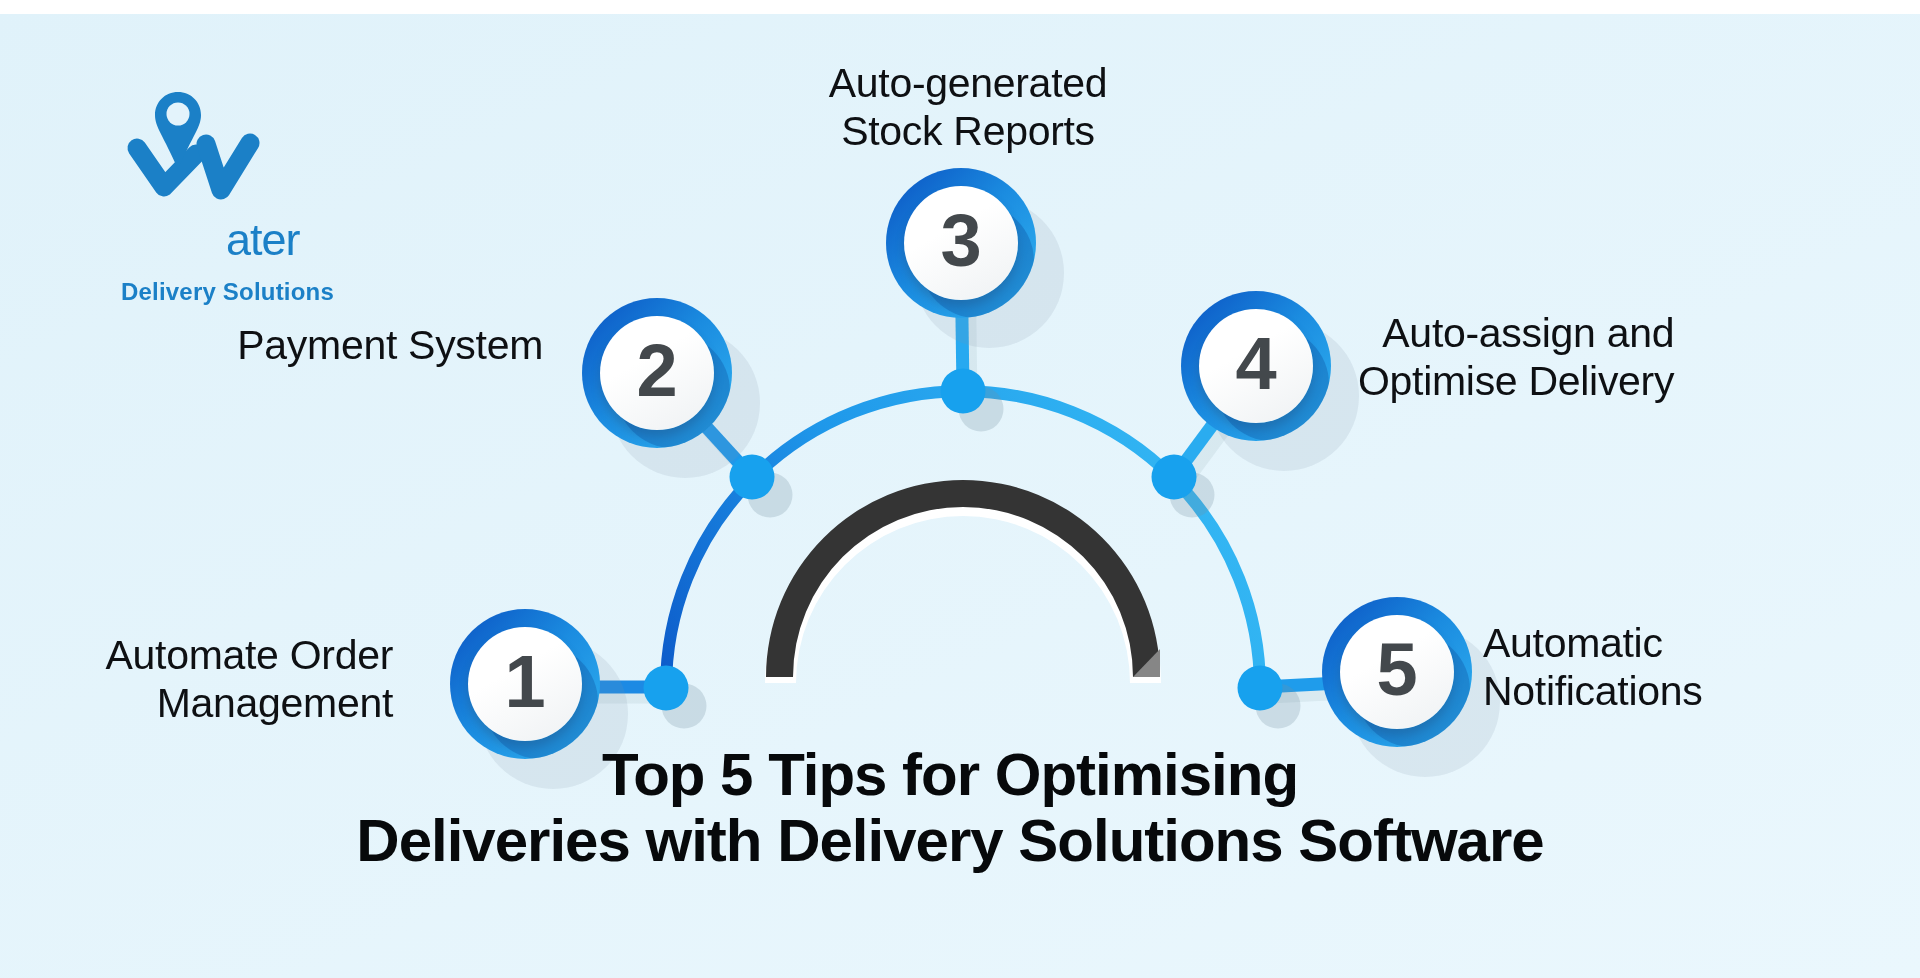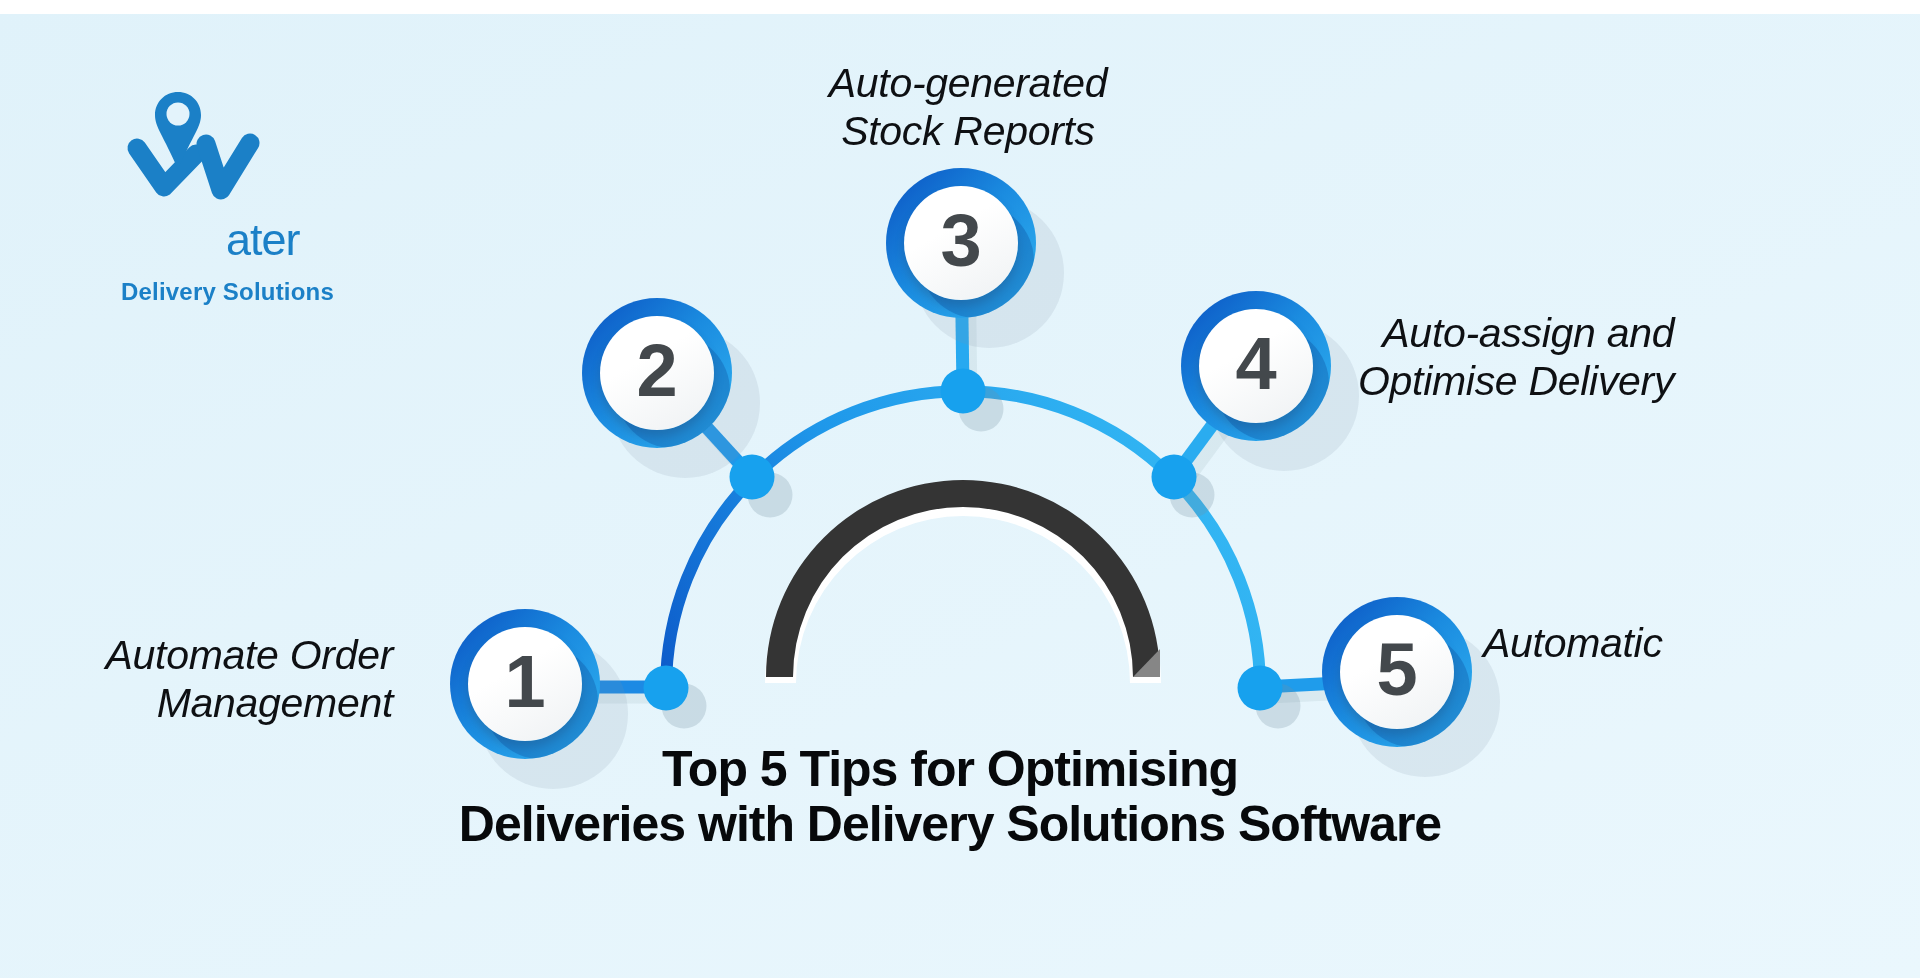--- a/index.html
+++ b/index.html
@@ -46,32 +46,32 @@
   }
   .pos-c1{left:450px;top:609px;}
   .pos-c2{left:582px;top:298px;}
   .pos-c3{left:886px;top:168px;}
   .pos-c4{left:1181px;top:291px;}
   .pos-c5{left:1322px;top:597px;}
 
   
   .step-label{
     position:absolute;font-size:41px;font-weight:400;letter-spacing:-0.3px;
-    color:var(--label_text);line-height:1.17;white-space:nowrap;font-style:italic;
+    color:var(--label_text);line-height:1.17;white-space:nowrap;
   }
   .pos-l1{right:1527px;top:632px;text-align:right;}
   .pos-l2{right:1377px;top:322px;text-align:right;}
   .pos-l3{left:968px;top:60px;text-align:center;transform:translateX(-50%);}
   .pos-l4{left:1358px;top:310px;text-align:right;}
   .pos-l5{left:1483px;top:620px;text-align:left;}
 
   
   .title{
     position:absolute;left:0;right:20px;top:742px;text-align:center;
-    font-size:50px;font-weight:700;letter-spacing:-1px;line-height:1.1;
+    font-size:60px;font-weight:700;letter-spacing:-1px;line-height:1.1;
     color:var(--title_text);
   }
 </style>
 </head>
 <body>
 
 <div class="canvas">
 
   <div class="top-strip"></div>
 
@@ -141,31 +141,33 @@
     <div class="inner">
       <div class="num">5</div>
     </div>
   </div>
 
   <div class="step-label pos-l1">
     <div>Automate Order</div>
     <div>Management</div>
   </div>
   <div class="step-label pos-l2">
+    <div>Payment System</div>
   </div>
   <div class="step-label pos-l3">
     <div>Auto-generated</div>
     <div>Stock Reports</div>
   </div>
   <div class="step-label pos-l4">
     <div>Auto-assign and</div>
     <div>Optimise Delivery</div>
   </div>
   <div class="step-label pos-l5">
     <div>Automatic</div>
+    <div>Notifications</div>
   </div>
 
   <div class="title">
     <div>Top 5 Tips for Optimising</div>
     <div>Deliveries with Delivery Solutions Software</div>
   </div>
 
 </div>
 
 </body></html>

